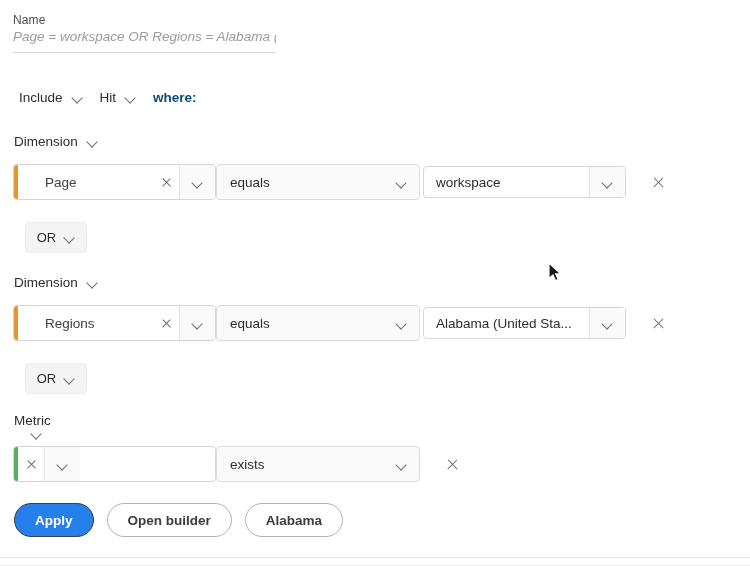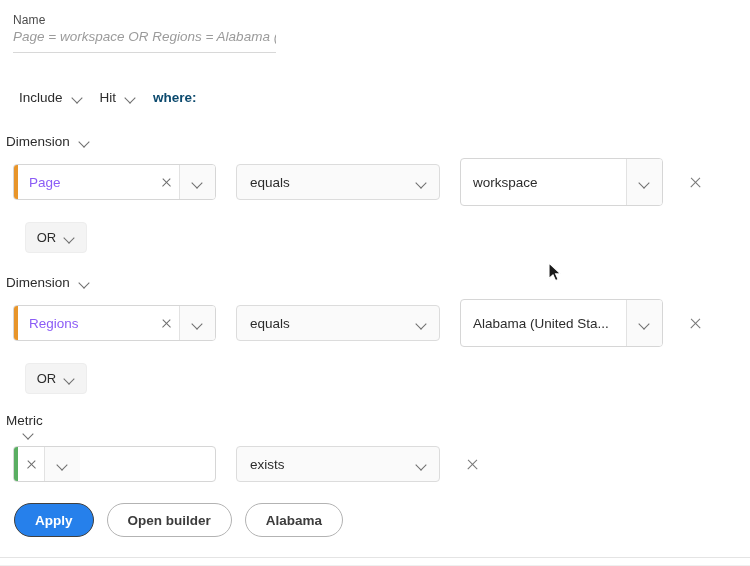--- a/index.html
+++ b/index.html
@@ -101,21 +101,21 @@
     width: 7px;
     height: 7px;
     border-right: 1.6px solid #6e6e6e;
     border-bottom: 1.6px solid #6e6e6e;
     transform: rotate(45deg);
   }
 
   
   .group-type {
     position: absolute;
-    left: 6px;
+    left: 14px;
     display: flex;
     align-items: center;
     height: 20px;
   }
   .group-type .gt-label {
     font-size: 13.5px;
     color: #2c2c2c;
     margin-right: 9px;
   }
 
@@ -143,23 +143,23 @@
     width: 4px;
     flex: 0 0 4px;
   }
   .accent.dimension { background: #e8952a; }
   .accent.metric    { background: #5aae62; }
 
   .field-name {
     flex: 1 1 auto;
     display: flex;
     align-items: center;
-    padding-left: 11px;
-    font-size: 13.5px;
-    color: #8b5cf6;
+    padding-left: 27px;
+    font-size: 13.5px;
+    color: #404040;
     background: #ffffff;
     white-space: nowrap;
     overflow: hidden;
     text-overflow: ellipsis;
   }
   .clear-x {
     flex: 0 0 auto;
     width: 26px;
     display: flex;
     align-items: center;
@@ -197,40 +197,39 @@
   .xglyph::before { transform: rotate(45deg); }
   .xglyph::after  { transform: rotate(-45deg); }
 
   .xglyph.big { width: 13px; height: 13px; }
   .xglyph.big::before, .xglyph.big::after {
     width: 13px; top: 6px; background: #767676;
   }
 
   
   .op-select {
-    margin-left: 20px;
     height: 36px;
     width: 204px;
     border: 1px solid #dcdcdc;
     border-radius: 4px;
     background: #fafafa;
     display: flex;
     align-items: center;
     justify-content: space-between;
     padding: 0 12px 0 13px;
     font-size: 13.5px;
     color: #2c2c2c;
     cursor: pointer;
     gap: 41px;
   }
 
   
   .val-select {
-    margin-left: 20px;
-    height: 48px;
+    margin-left: 3px;
+    height: 32px;
     width: 203px;
     border: 1px solid #d6d6d6;
     border-radius: 4px;
     background: #ffffff;
     display: flex;
     align-items: stretch;
     overflow: hidden;
   }
   .val-text {
     flex: 1 1 auto;

